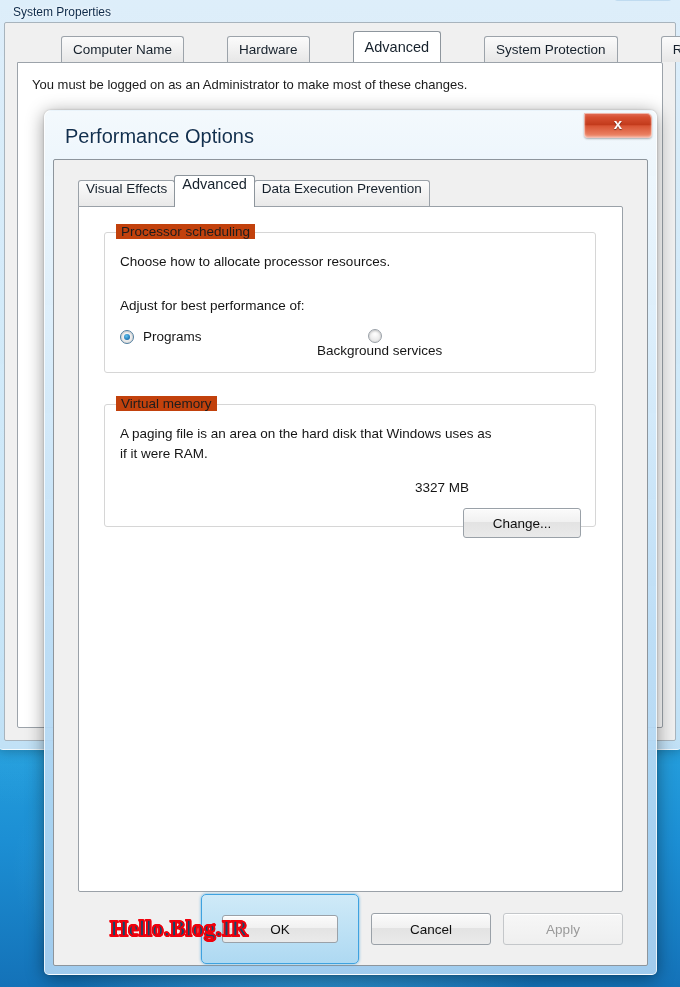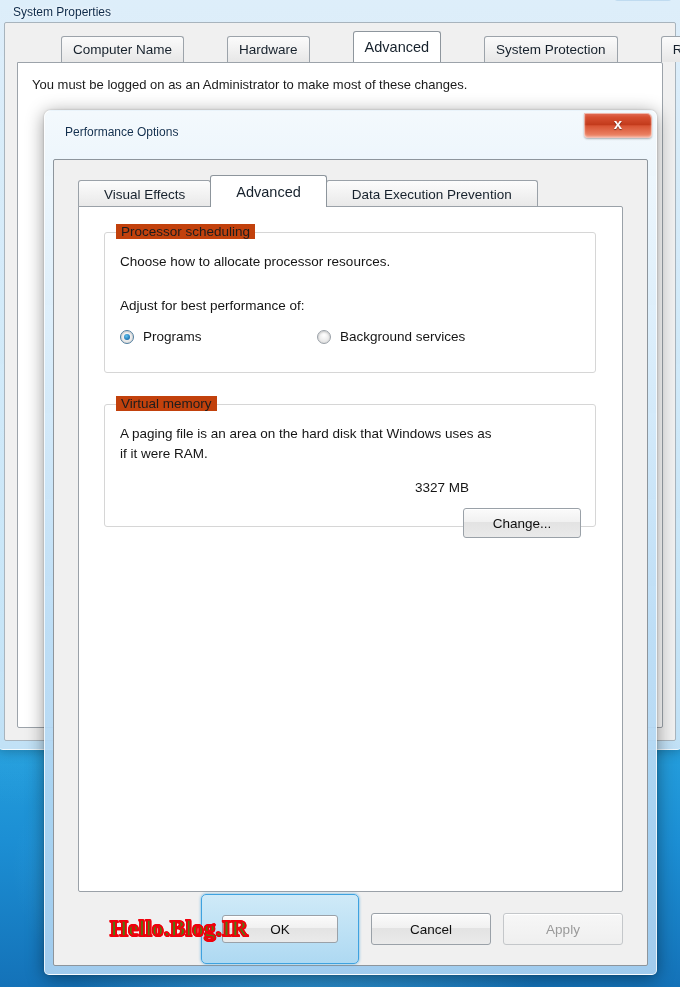--- a/index.html
+++ b/index.html
@@ -122,21 +122,21 @@
        rgba(168,208,240,0.95) 100%);
     border: 1px solid rgba(255,255,255,0.75);
     box-shadow: 0 3px 18px rgba(0,0,0,0.42), 0 0 2px rgba(0,0,0,0.25);
   }
   .perf-titlebar {
     position: absolute; left: 0; top: 0; width: 100%; height: 48px;
   }
   .perf-title {
     position: absolute;
     left: 20px; top: 14px;
-    font-size: 12px;
+    font-size: 20px;
     color: #12304f;
     text-shadow: 0 0 3px rgba(255,255,255,0.95), 0 0 7px rgba(255,255,255,0.75);
     white-space: nowrap;
   }
   .perf-close {
     position: absolute;
     right: 4px; top: 2px;
     width: 68px; height: 25px;
     border-radius: 0 5px 4px 4px;
     background: linear-gradient(180deg,
@@ -166,22 +166,22 @@
 
   
   .perf-tabs {
     position: absolute;
     left: 24px; top: 15px;
     height: 32px;
     display: flex; align-items: flex-end;
   }
   .perf-tab {
     height: 27px;
-    padding: 0 25px;
-    display: flex; align-items: center;
+    padding: 0 7px;
+    display: flex; align-items: flex-start;
     font-size: 13.5px;
     color: #16212c;
     background: linear-gradient(180deg, #fcfcfc, #e8e8e8);
     border: 1px solid #9aa1a8;
     border-bottom: none;
     border-radius: 3px 3px 0 0;
     margin-right: -1px;
     white-space: nowrap;
     margin-top: 24px;
   }
@@ -306,21 +306,21 @@
   .footer-btn-ok { width: 116px; height: 28px; }
 
   .watermark {
     position: absolute;
     left: 32px; top: 50%;
     transform: translateY(-50%);
     font-family: "Liberation Serif", serif;
     font-weight: bold;
     font-size: 23px;
     letter-spacing: 0.3px;
-    color: #4d7c0f;
+    color: #0c4a6e;
     -webkit-text-stroke: 1.6px #f0000c;
     text-shadow:
       1px 0 0 #f0000c, -1px 0 0 #f0000c,
       0 1px 0 #f0000c, 0 -1px 0 #f0000c,
       1px 1px 0 #f0000c, -1px -1px 0 #f0000c;
     white-space: nowrap;
   }
 </style>
 </head>
 <body>
@@ -393,21 +393,21 @@
 
         <div class="gb-text" style="left:15px; top:19px;">Choose how to allocate processor resources.</div>
 
         <div class="gb-text" style="left:15px; top:63px;">Adjust for best performance of:</div>
 
         <label class="radio-row" style="left:15px; top:96px;">
           <span class="radio checked"></span>
           <span>Programs</span>
         </label>
 
-        <label class="radio-row" style="left:212px; top:96px;">
+        <label class="radio-row" style="left:212px; top:96px;flex-direction:column;">
           <span class="radio"></span>
           <span>Background services</span>
         </label>
       </div>
 
       <div class="groupbox gb-vm">
         <div class="gb-title">Virtual memory</div>
 
         <div class="gb-text" style="left:15px; top:19px;">A paging file is an area on the hard disk that Windows uses as</div>
         <div class="gb-text" style="left:15px; top:39px;">if it were RAM.</div>

